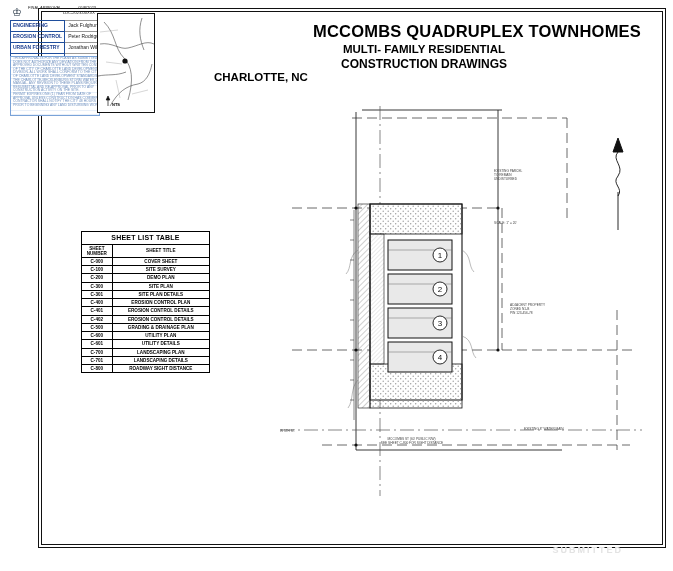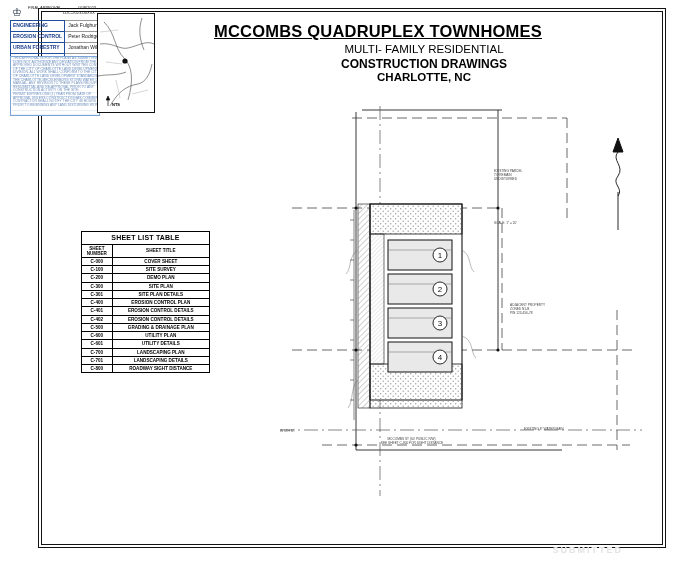--- a/index.html
+++ b/index.html
@@ -33,50 +33,48 @@
     position: absolute;
     left: 41px; top: 11px;
     width: 622px; height: 534px;
     border: 0.6px solid #111;
     box-sizing: border-box;
   }
 
   
   .title-main {
     position: absolute;
-    left: 214px; top: 22px;
+    left: 221px; top: 22px;
     width: 420px;
-    text-align: left;
+    text-align: right;
     font-size: 16.5px;
     font-weight: bold;
     letter-spacing: 0.2px;
-    text-decoration: underline;
     white-space: nowrap;
   }
   .title-sub1 {
     position: absolute;
     left: 214px; top: 43px;
     width: 420px;
     text-align: center;
     font-size: 11.5px;
-    font-weight: normal;
+    font-weight: bold;
   }
   .title-sub2 {
     position: absolute;
     left: 214px; top: 57px;
     width: 420px;
     text-align: center;
     font-size: 12px;
     font-weight: bold;
   }
   .title-sub3 {
     position: absolute;
     left: 214px; top: 71px;
     width: 420px;
-    text-align: center;
     font-size: 11.5px;
     font-weight: bold;
   }
 
   
   .approval {
     position: absolute;
     left: 10px; top: 6px;
     width: 86px;
     font-size: 5px;

